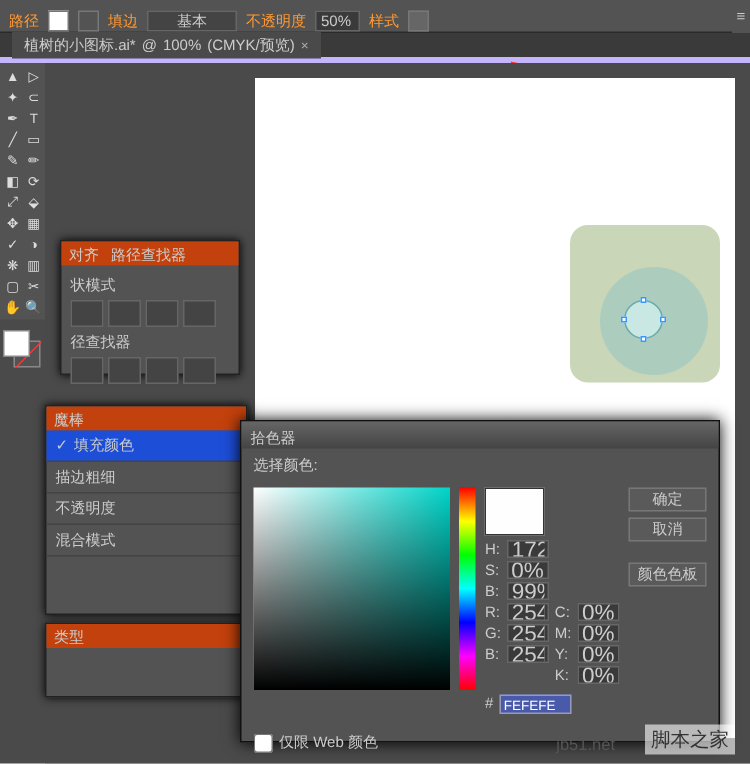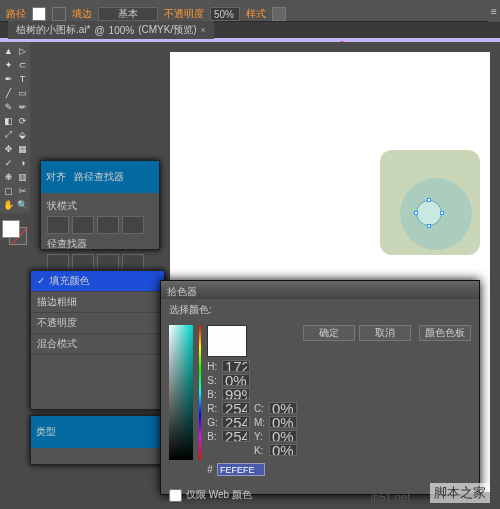--- a/index.html
+++ b/index.html
@@ -15,39 +15,39 @@
 .workspace{position:absolute;top:42px;left:30px;right:0;bottom:0;background:#4a4a4a}
 .canvas{position:absolute;top:10px;left:140px;width:320px;height:440px;background:#fff}
 .toolbox{position:absolute;top:42px;left:0;width:30px;background:#535353;display:grid;grid-template-columns:1fr 1fr;gap:1px;padding:2px}
 .tool{width:13px;height:13px;background:#535353;display:flex;align-items:center;justify-content:center;font-size:9px;color:#ddd}
 .fillstroke{position:absolute;top:220px;left:2px;width:26px;height:26px}
 .fillstroke .fsw{width:18px;height:18px;border:1px solid #888;position:absolute}
 .fillstroke .fill{background:#fff;top:0;left:0;z-index:2}
 .fillstroke .stroke{background:#535353;top:7px;left:7px}
 .fillstroke .stroke::after{content:"";position:absolute;width:24px;height:1px;background:#f33;top:8px;left:-3px;transform:rotate(-45deg)}
 .panel{position:absolute;background:#535353;border:1px solid #222;box-shadow:0 0 6px #000}
-.panel-hdr{background:#0369a1;height:32px;display:flex;align-items:center;padding:0 5px;font-size:10px;gap:8px}
+.panel-hdr{background:#c2410c;height:16px;display:flex;align-items:flex-end;padding:0 5px;font-size:10px;gap:8px}
 .panel-body{padding:6px}
 .pathfinder{top:160px;left:40px;width:120px;height:90px}
 .pf-row{display:flex;gap:3px;margin:3px 0}
 .pf-btn{width:22px;height:18px;background:#444;border:1px solid #666}
 .fillpanel{top:270px;left:30px;width:135px;height:140px}
 .fp-item{padding:3px 6px;font-size:10px;border-bottom:1px solid #444}
 .fp-item.active{background:#1d4ed8}
 .check{color:#ccc;margin-right:4px}
 .typepanel{top:415px;left:30px;width:135px;height:50px}
 
 .picker{position:absolute;top:280px;left:160px;width:320px;height:215px;background:#535353;border:1px solid #111;box-shadow:0 0 10px #000}
 .picker-title{height:18px;background:linear-gradient(#666,#444);padding:0 6px;display:flex;align-items:flex-end;font-size:10px}
 .picker-body{padding:8px;display:flex;gap:6px}
 .sv-field{width:135px;height:135px;background:linear-gradient(to right,#fff,#00d4c8);position:relative}
 .sv-field::after{content:"";position:absolute;inset:0;background:linear-gradient(to top,#000,transparent)}
 .hue{width:12px;height:135px;background:linear-gradient(to bottom,#f00,#ff0,#0f0,#0ff,#00f,#f0f,#f00)}
 .preview{width:40px;height:32px;background:#fefefe;border:1px solid #333}
-.picker-right{display:flex;flex-direction:row;gap:4px}
+.picker-right{display:flex;flex-direction:column;gap:4px}
 .pbtn{width:52px;height:16px;background:#5a5a5a;border:1px solid #777;font-size:10px;display:flex;align-items:center;justify-content:center}
 .fields{display:grid;grid-template-columns:auto 28px auto 28px;gap:2px 4px;align-items:center;font-size:9px}
 .fields input{width:28px;height:12px;background:#3a3a3a;border:1px solid #666;color:#ccc;font-size:15px;padding:0 2px}
 .hexrow{display:flex;align-items:center;gap:4px;margin-top:4px;font-size:9px}
 .hexrow input{width:48px;height:13px;background:#4a5aaa;border:1px solid #99b;color:#fff;font-size:9px;padding:0 2px}
 .webonly{display:flex;align-items:center;gap:4px;margin-top:4px;font-size:9px}
 
 .roundsq{position:absolute;top:150px;right:20px;width:100px;height:105px;background:#c9d6b8;border-radius:12px}
 .circle{position:absolute;top:178px;right:28px;width:72px;height:72px;border-radius:50%;background:#8fc3c3;opacity:.5}
 .smallcirc{position:absolute;top:200px;right:58px;width:26px;height:26px;border-radius:50%;background:#c9e8e4;border:1px solid #6aa}
@@ -150,20 +150,23 @@
     <div class="pf-row">
       <div class="pf-btn"></div>
       <div class="pf-btn"></div>
       <div class="pf-btn"></div>
       <div class="pf-btn"></div>
     </div>
   </div>
 </div>
 
 <div class="panel fillpanel">
+  <div class="panel-hdr">
+      <span>魔棒</span>
+    </div>
   <div class="fp-item active"><span class="check">✓</span><span>填充颜色</span></div>
   <div class="fp-item"><span>描边粗细</span></div>
   <div class="fp-item"><span>不透明度</span></div>
   <div class="fp-item"><span>混合模式</span></div>
 </div>
 
 <div class="panel typepanel">
   <div class="panel-hdr">
       <span>类型</span>
     </div>

